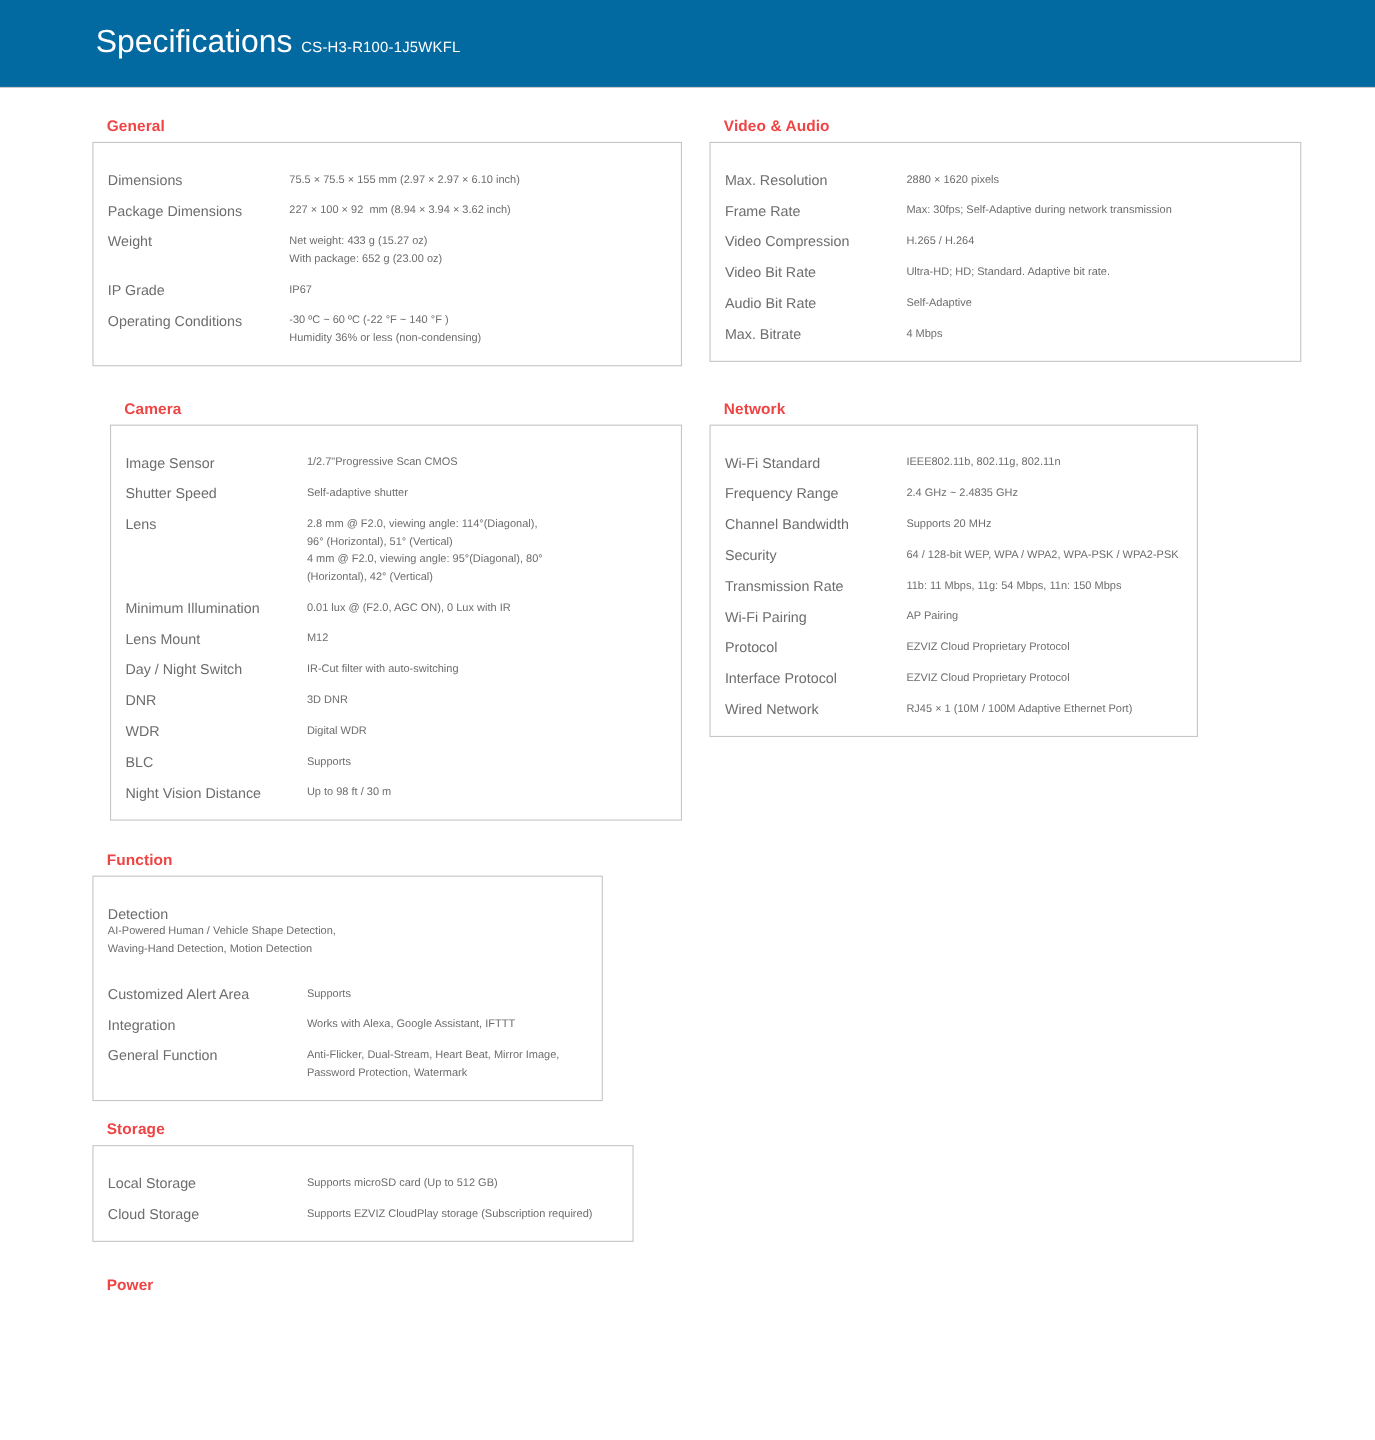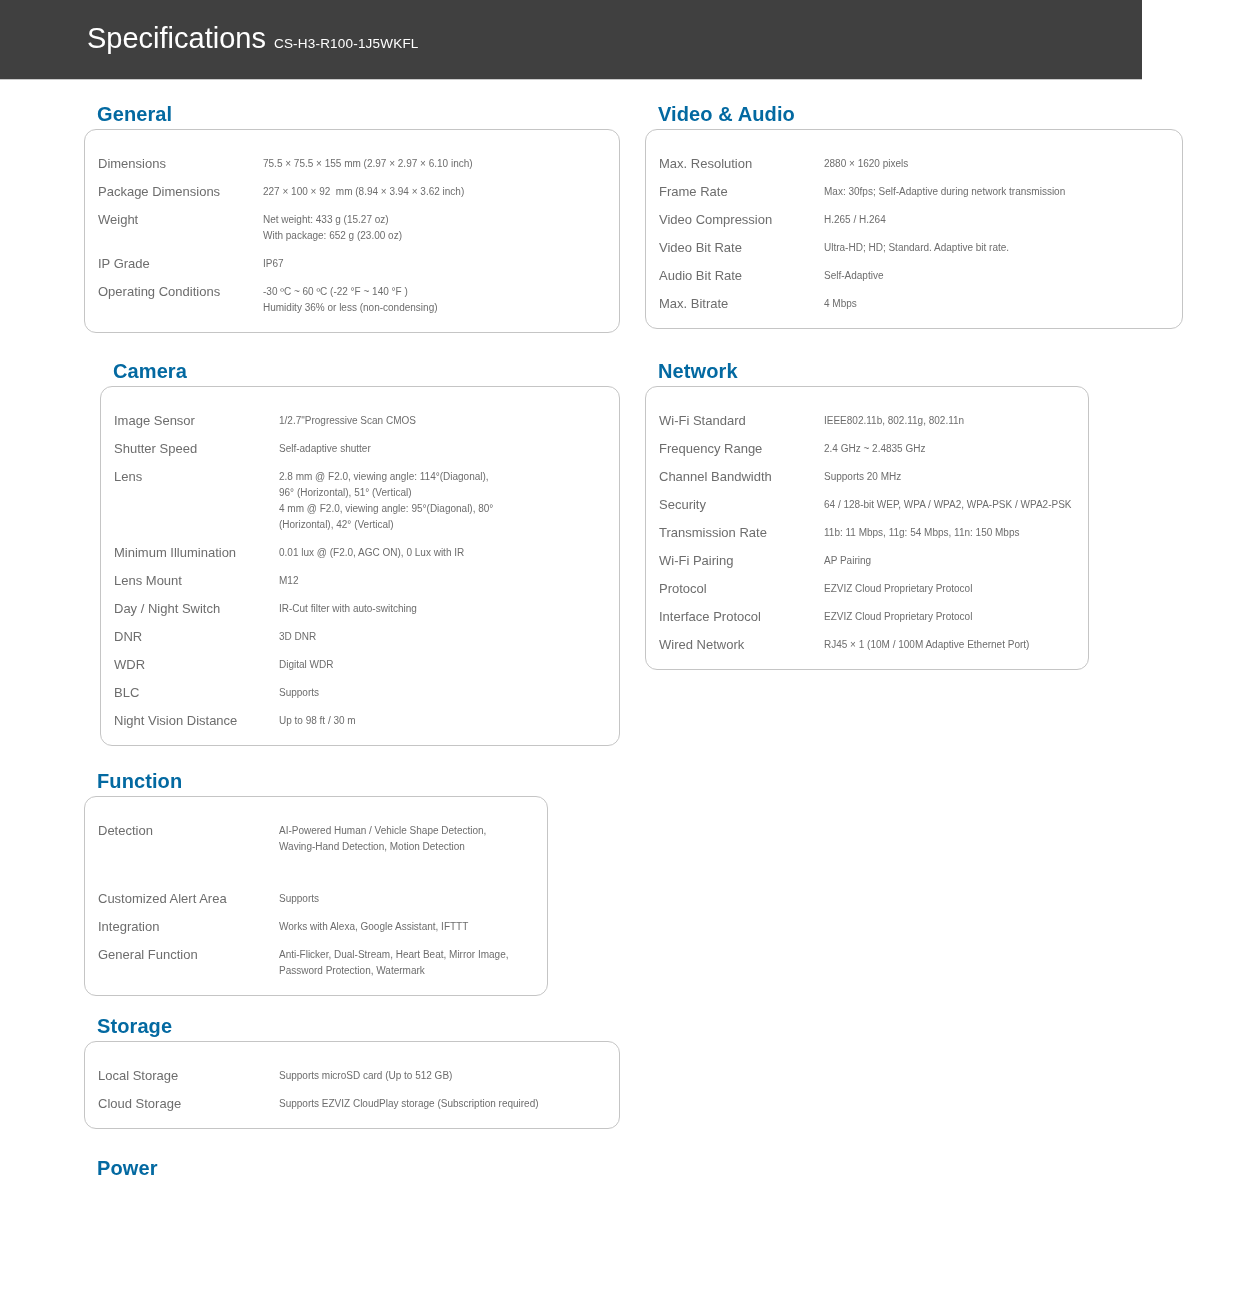--- a/index.html
+++ b/index.html
@@ -13,23 +13,23 @@
     position:relative;
     width:1250px;
     height:1309px;
     background:#ffffff;
     overflow:hidden;
   }
   
   .header {
     position:absolute;
     top:0; left:0;
-    width:1142px;
+    width:1250px;
     height:80px;
-    background:#404040;
+    background:#0369a1;
     border-bottom:1px solid #c9c9c9;
   }
   .header-inner {
     display:flex;
     align-items:baseline;
     padding:24px 0 0 87px;
   }
   .page-title {
     font-size:29px;
     line-height:29px;
@@ -42,45 +42,45 @@
     margin-left:8px;
     letter-spacing:0.2px;
   }
   
   .spec-section { position:absolute; }
   #section-general     { left:84px;  top:106px;  width:536px; }
   #section-video-audio { left:645px; top:106px;  width:538px; }
   #section-camera      { left:84px;  top:363px;  width:536px;padding-left:16px; }
   #section-network     { left:645px; top:363px;  width:444px; }
   #section-function    { left:84px;  top:773px;  width:464px; }
-  #section-storage     { left:84px;  top:1018px; width:536px; }
+  #section-storage     { left:84px;  top:1018px; width:492px; }
   #section-power       { left:84px;  top:1160px; width:436px; }
 
   .section-title {
-    font-size:20px;
+    font-size:14px;
     line-height:16px;
     font-weight:700;
-    color:#0369a1;
+    color:#ef4444;
     margin:0 0 7px 13px;
     letter-spacing:0.1px;
   }
   .spec-card {
     background:#ffffff;
     border:1px solid #c5c5c5;
-    border-radius:12px;
+    border-radius:0;
     padding:26px 12px 16px 13px;
   }
   .spec-row {
     display:flex;
     align-items:flex-start;
     margin-bottom:12px;
   }
   .spec-row:last-child { margin-bottom:0; }
   
-  #section-function .spec-row:first-child { margin-bottom:36px; }
+  #section-function .spec-row:first-child { margin-bottom:25px;flex-direction:column; }
 
   .spec-label {
     flex:none;
     width:165px;
     font-size:13px;
     line-height:16px;
     color:#6d6d6d;
   }
   #section-function .spec-label,
   #section-storage  .spec-label,

